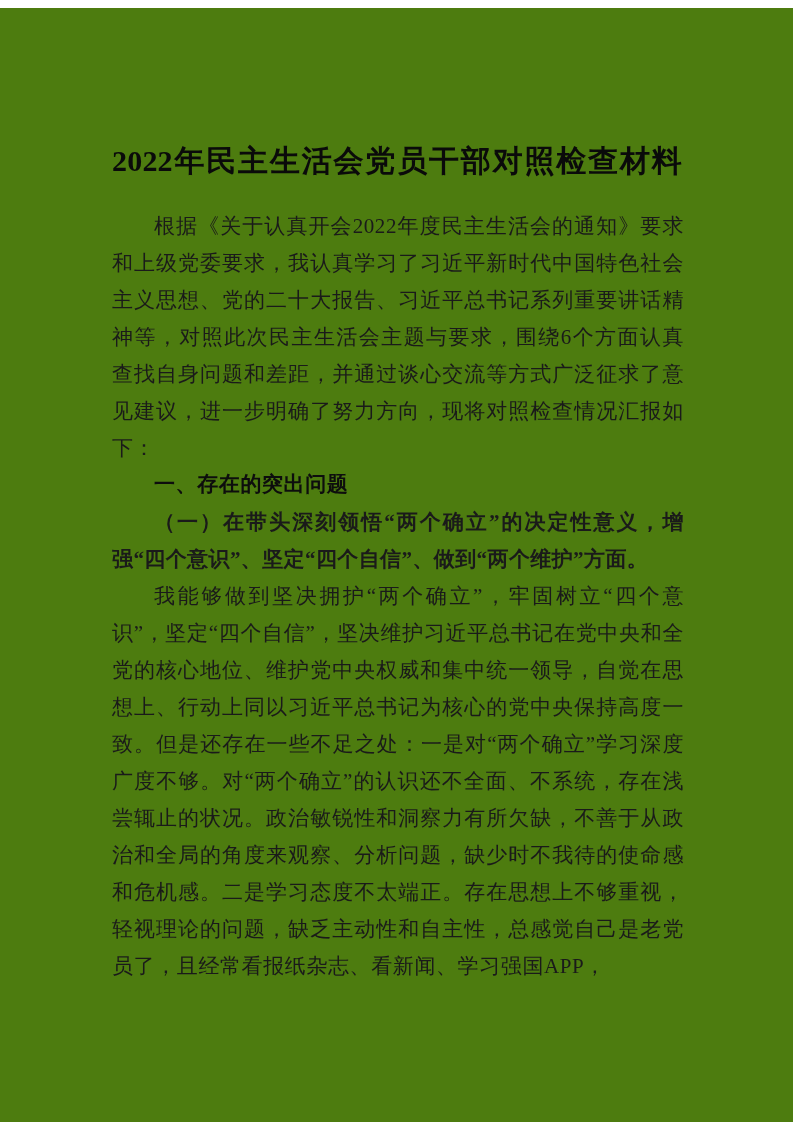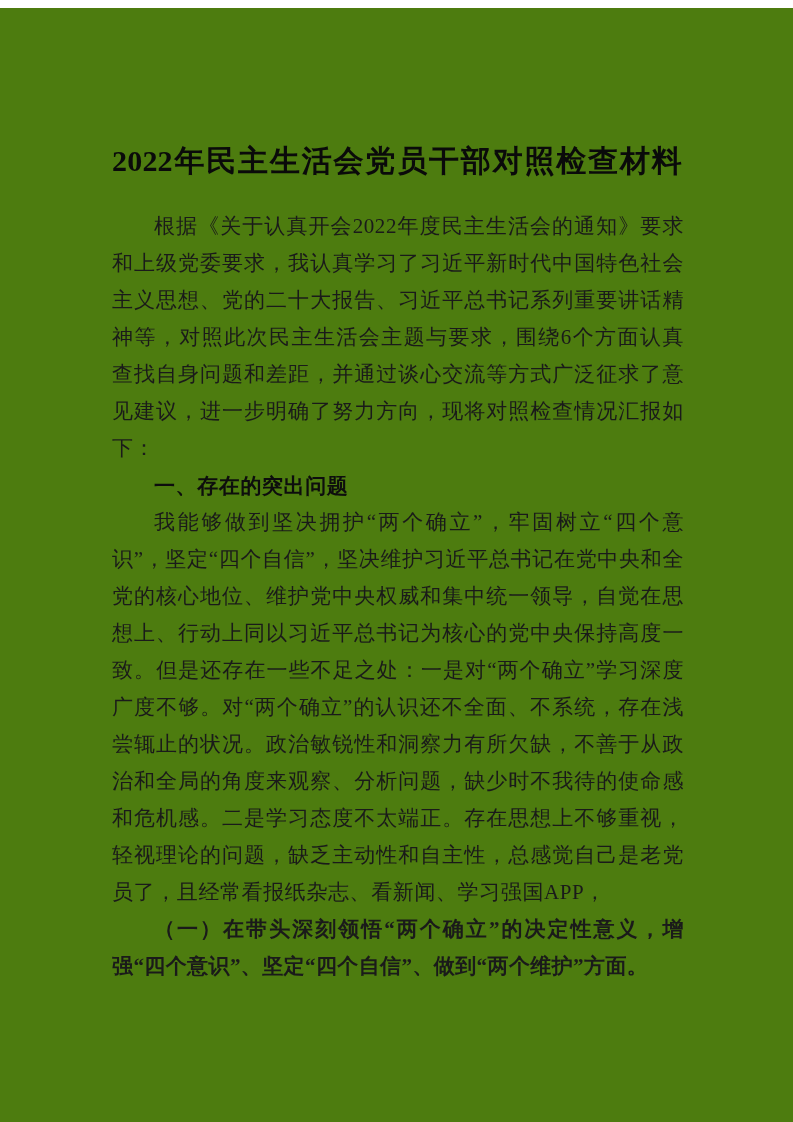--- a/index.html
+++ b/index.html
@@ -54,21 +54,21 @@
     text-align: justify;
     text-justify: inter-ideograph;
     text-indent: 2em;
     letter-spacing: 0.6px;
   }
   p.para.bold-kai {
     font-weight: bold;
     letter-spacing: 0.4px;
   }
   h2.section-heading {
-    font-family: Liberation Sans, sans-serif;
+    font-family: Liberation Mono, monospace;
     font-size: 21px;
     line-height: 37px;
     font-weight: bold;
     color: #0d0d0d;
     margin: 0;
     padding: 0;
     text-indent: 2em;
     letter-spacing: 0.6px;
     text-align: left;
   }
@@ -81,21 +81,21 @@
   <div class="content">
 
     <h1 class="doc-title">2022年民主生活会党员干部对照检查材料</h1>
 
     <div class="body-block">
 
       <p class="para">根据《关于认真开会2022年度民主生活会的通知》要求和上级党委要求，我认真学习了习近平新时代中国特色社会主义思想、党的二十大报告、习近平总书记系列重要讲话精神等，对照此次民主生活会主题与要求，围绕6个方面认真查找自身问题和差距，并通过谈心交流等方式广泛征求了意见建议，进一步明确了努力方向，现将对照检查情况汇报如下：</p>
 
       <h2 class="section-heading">一、存在的突出问题</h2>
 
+      <p class="para bold-kai">（一）在带头深刻领悟“两个确立”的决定性意义，增强“四个意识”、坚定“四个自信”、做到“两个维护”方面。</p>
+
       <p class="para">我能够做到坚决拥护“两个确立”，牢固树立“四个意识”，坚定“四个自信”，坚决维护习近平总书记在党中央和全党的核心地位、维护党中央权威和集中统一领导，自觉在思想上、行动上同以习近平总书记为核心的党中央保持高度一致。但是还存在一些不足之处：一是对“两个确立”学习深度广度不够。对“两个确立”的认识还不全面、不系统，存在浅尝辄止的状况。政治敏锐性和洞察力有所欠缺，不善于从政治和全局的角度来观察、分析问题，缺少时不我待的使命感和危机感。二是学习态度不太端正。存在思想上不够重视，轻视理论的问题，缺乏主动性和自主性，总感觉自己是老党员了，且经常看报纸杂志、看新闻、学习强国APP，</p>
-
-      <p class="para bold-kai">（一）在带头深刻领悟“两个确立”的决定性意义，增强“四个意识”、坚定“四个自信”、做到“两个维护”方面。</p>
 
     </div>
 
   </div>
 
 </div>
 
 </body></html>

